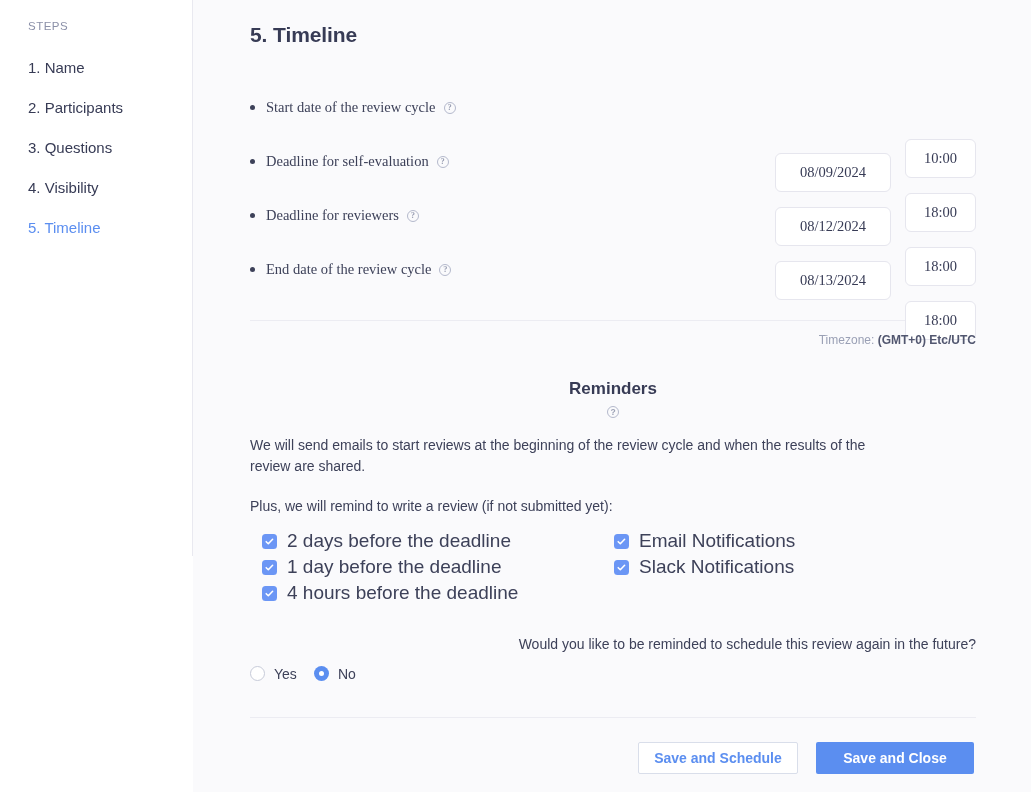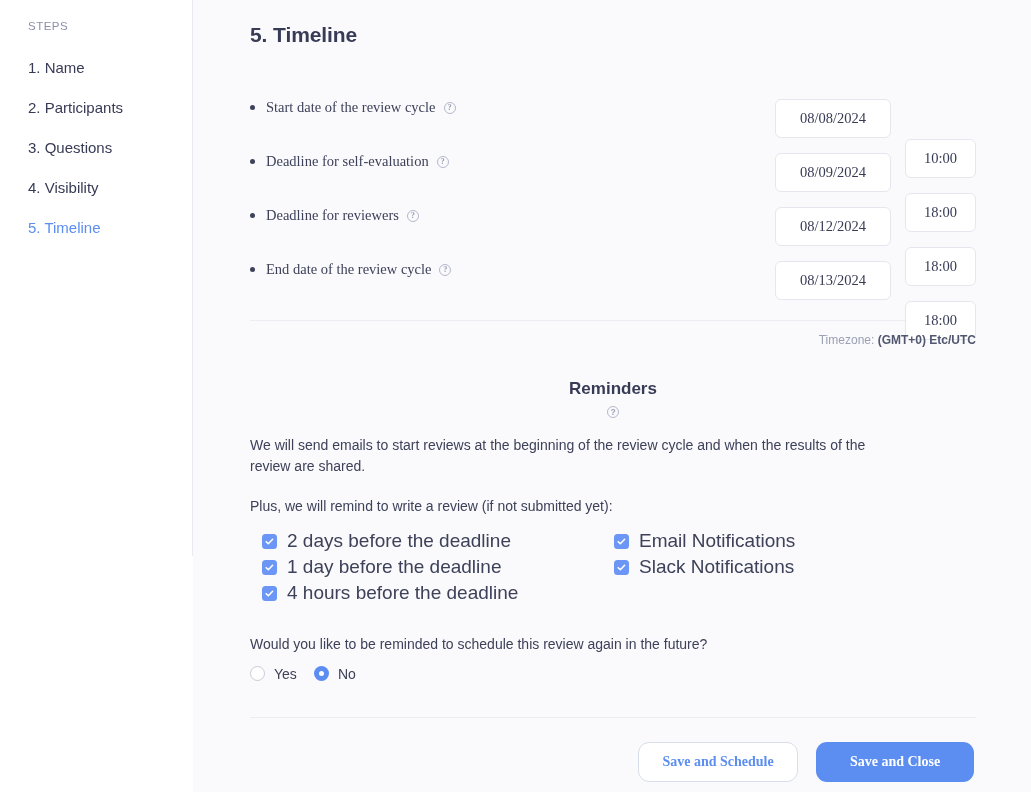--- a/index.html
+++ b/index.html
@@ -123,21 +123,21 @@
   }
   .cbox{
     width:15px;height:15px;border-radius:3.5px;
     background:var(--accent-soft);
     display:flex;align-items:center;justify-content:center;
     flex:none;
   }
   .cbox svg{display:block;}
 
   .question{
-    font-size:14px;color:var(--ink);margin-top:30px;
+    font-size:14px;color:var(--ink);margin-top:30px;text-align:right;
   }
   .radios{display:flex;align-items:center;margin-top:12px;gap:0;}
   .radio-item{
     display:flex;align-items:flex-start;gap:9px;
     font-size:14px;color:var(--ink);cursor:pointer;
   }
   .radio-item.first{width:64px;}
   .rdo{
     width:15px;height:15px;border-radius:50%;
     border:1.5px solid #c7cbd9;background:#fff;
@@ -151,23 +151,23 @@
     width:5px;height:5px;border-radius:50%;background:#fff;display:block;
   }
 
   .divider2{height:1px;background:var(--line);margin-top:35px;}
 
   .actions{
     display:flex;justify-content:flex-end;gap:18px;
     margin-top:24px;padding-right:2px;
   }
   .btn{
-    height:40px;border-radius:11px;font-size:14px;font-weight:700;
+    height:32px;border-radius:2px;font-size:14px;font-weight:700;
     display:flex;align-items:center;justify-content:center;
-    cursor:pointer;border:1px solid transparent;font-family:Liberation Serif, serif;
+    cursor:pointer;border:1px solid transparent;
   }
   .btn-secondary{
     background:#fff;border-color:#d9deea;color:var(--accent);
     width:160px;
   }
   .btn-primary{
     background:var(--accent);color:#fff;width:158px;
   }
 </style>
 </head>
@@ -191,21 +191,20 @@
 
       <h1 class="page-title">5. Timeline</h1>
 
       <div class="rows" id="date-rows">
           <div class="row">
             <div class="row-label">
               <span class="bullet"></span>
               <span>Start date of the review cycle</span>
               <span class="help">?</span>
             </div>
-            <div class="date-field">08/08/2024</div>
             <div class="time-field">10:00</div>
           </div>
           <div class="row">
             <div class="row-label">
               <span class="bullet"></span>
               <span>Deadline for self-evaluation</span>
               <span class="help">?</span>
             </div>
             <div class="date-field">08/09/2024</div>
             <div class="time-field">18:00</div>

